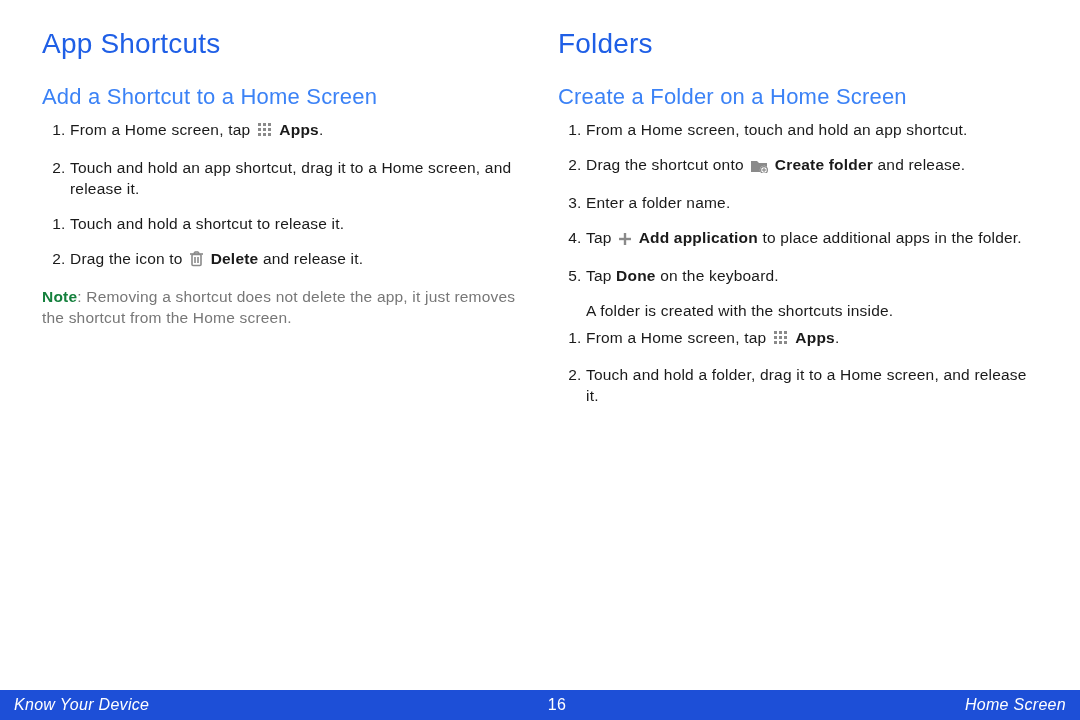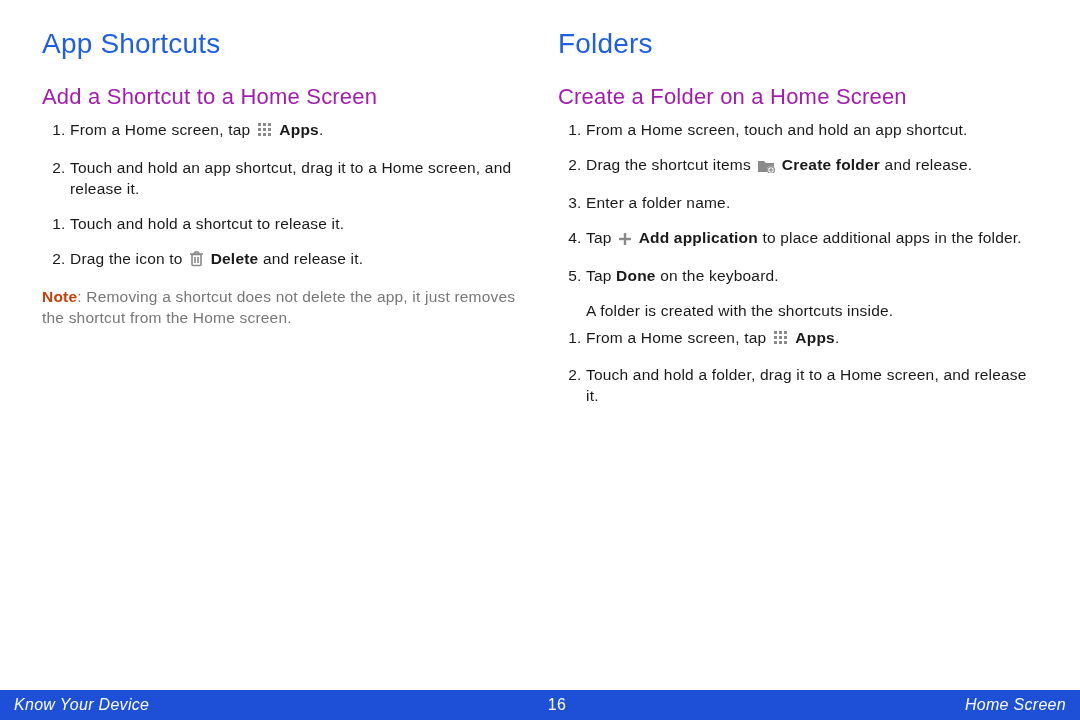--- a/index.html
+++ b/index.html
@@ -2,27 +2,27 @@
 <html><head>
 <meta charset="utf-8">
 <style>
   * { box-sizing: border-box; margin: 0; padding: 0; }
   html, body { width: 1080px; height: 720px; font-family: Helvetica, Arial, sans-serif; background: #fff; color: #1a1a1a; }
   .page { width: 1080px; height: 720px; position: relative; padding: 28px 42px 0 42px; }
   .cols { display: flex; gap: 36px; }
   .col { flex: 1 1 0; min-width: 0; }
 
   h1 { color: #1f5fe6; font-size: 28px; font-weight: 500; margin-bottom: 24px; letter-spacing: 0.2px; }
-  h2 { color: #a21caf; font-size: 22px; font-weight: 400; margin-top: 24px; margin-bottom: 10px; letter-spacing: 0.2px; }
+  h2 { color: #3b82f6; font-size: 22px; font-weight: 400; margin-top: 24px; margin-bottom: 10px; letter-spacing: 0.2px; }
   .intro { font-size: 15.5px; line-height: 1.35; letter-spacing: 0.2px; }
   ol { list-style: decimal; padding-left: 28px; margin-top: 6px; }
   ol li { font-size: 15.5px; line-height: 1.35; margin-bottom: 14px; letter-spacing: 0.2px; }
   .after-list { font-size: 15.5px; line-height: 1.35; margin-left: 28px; margin-top: 4px; letter-spacing: 0.2px; }
   .note { font-size: 15.5px; line-height: 1.35; color: #777; margin-top: 10px; letter-spacing: 0.2px; }
-  .note .label { color: #c2410c; font-weight: 700; }
+  .note .label { color: #15803d; font-weight: 700; }
   .bold { font-weight: 700; margin-top: 44px; }
 
   .icon { display: inline-block; vertical-align: -3px; margin: 0 2px; }
 
   .footer { position: absolute; left: 0; bottom: 0; width: 1080px; height: 30px;
             background: #1d4fd7; color: #fff; display: flex; align-items: center;
             justify-content: space-between; padding: 8px 14px; font-size: 16px;
             font-style: italic; letter-spacing: 0.3px; }
   .footer .center { font-style: normal; }
 </style>
@@ -82,21 +82,21 @@
       </p>
     </div>
 
     <div class="col">
       <h1>Folders</h1>
 
       <h2>Create a Folder on a Home Screen</h2>
       <ol>
         <li>From a Home screen, touch and hold an app shortcut.</li>
         <li>
-          <span>Drag the shortcut items </span><span class="icon">
+          <span>Drag the shortcut onto </span><span class="icon">
             <svg width="18" height="15" viewBox="0 0 18 15">
               <path d="M1 3 h6 l2 2 h8 v9 h-16 z" fill="#8a8a8a"></path>
               <circle cx="14" cy="12" r="4.2" fill="#fff"></circle>
               <circle cx="14" cy="12" r="3.4" fill="none" stroke="#8a8a8a" stroke-width="1.2"></circle>
               <line x1="14" y1="9.8" x2="14" y2="14.2" stroke="#8a8a8a" stroke-width="1.2"></line>
               <line x1="11.8" y1="12" x2="16.2" y2="12" stroke="#8a8a8a" stroke-width="1.2"></line>
             </svg>
           </span>
           <span class="bold">Create folder</span><span> and release.</span>
         </li>

